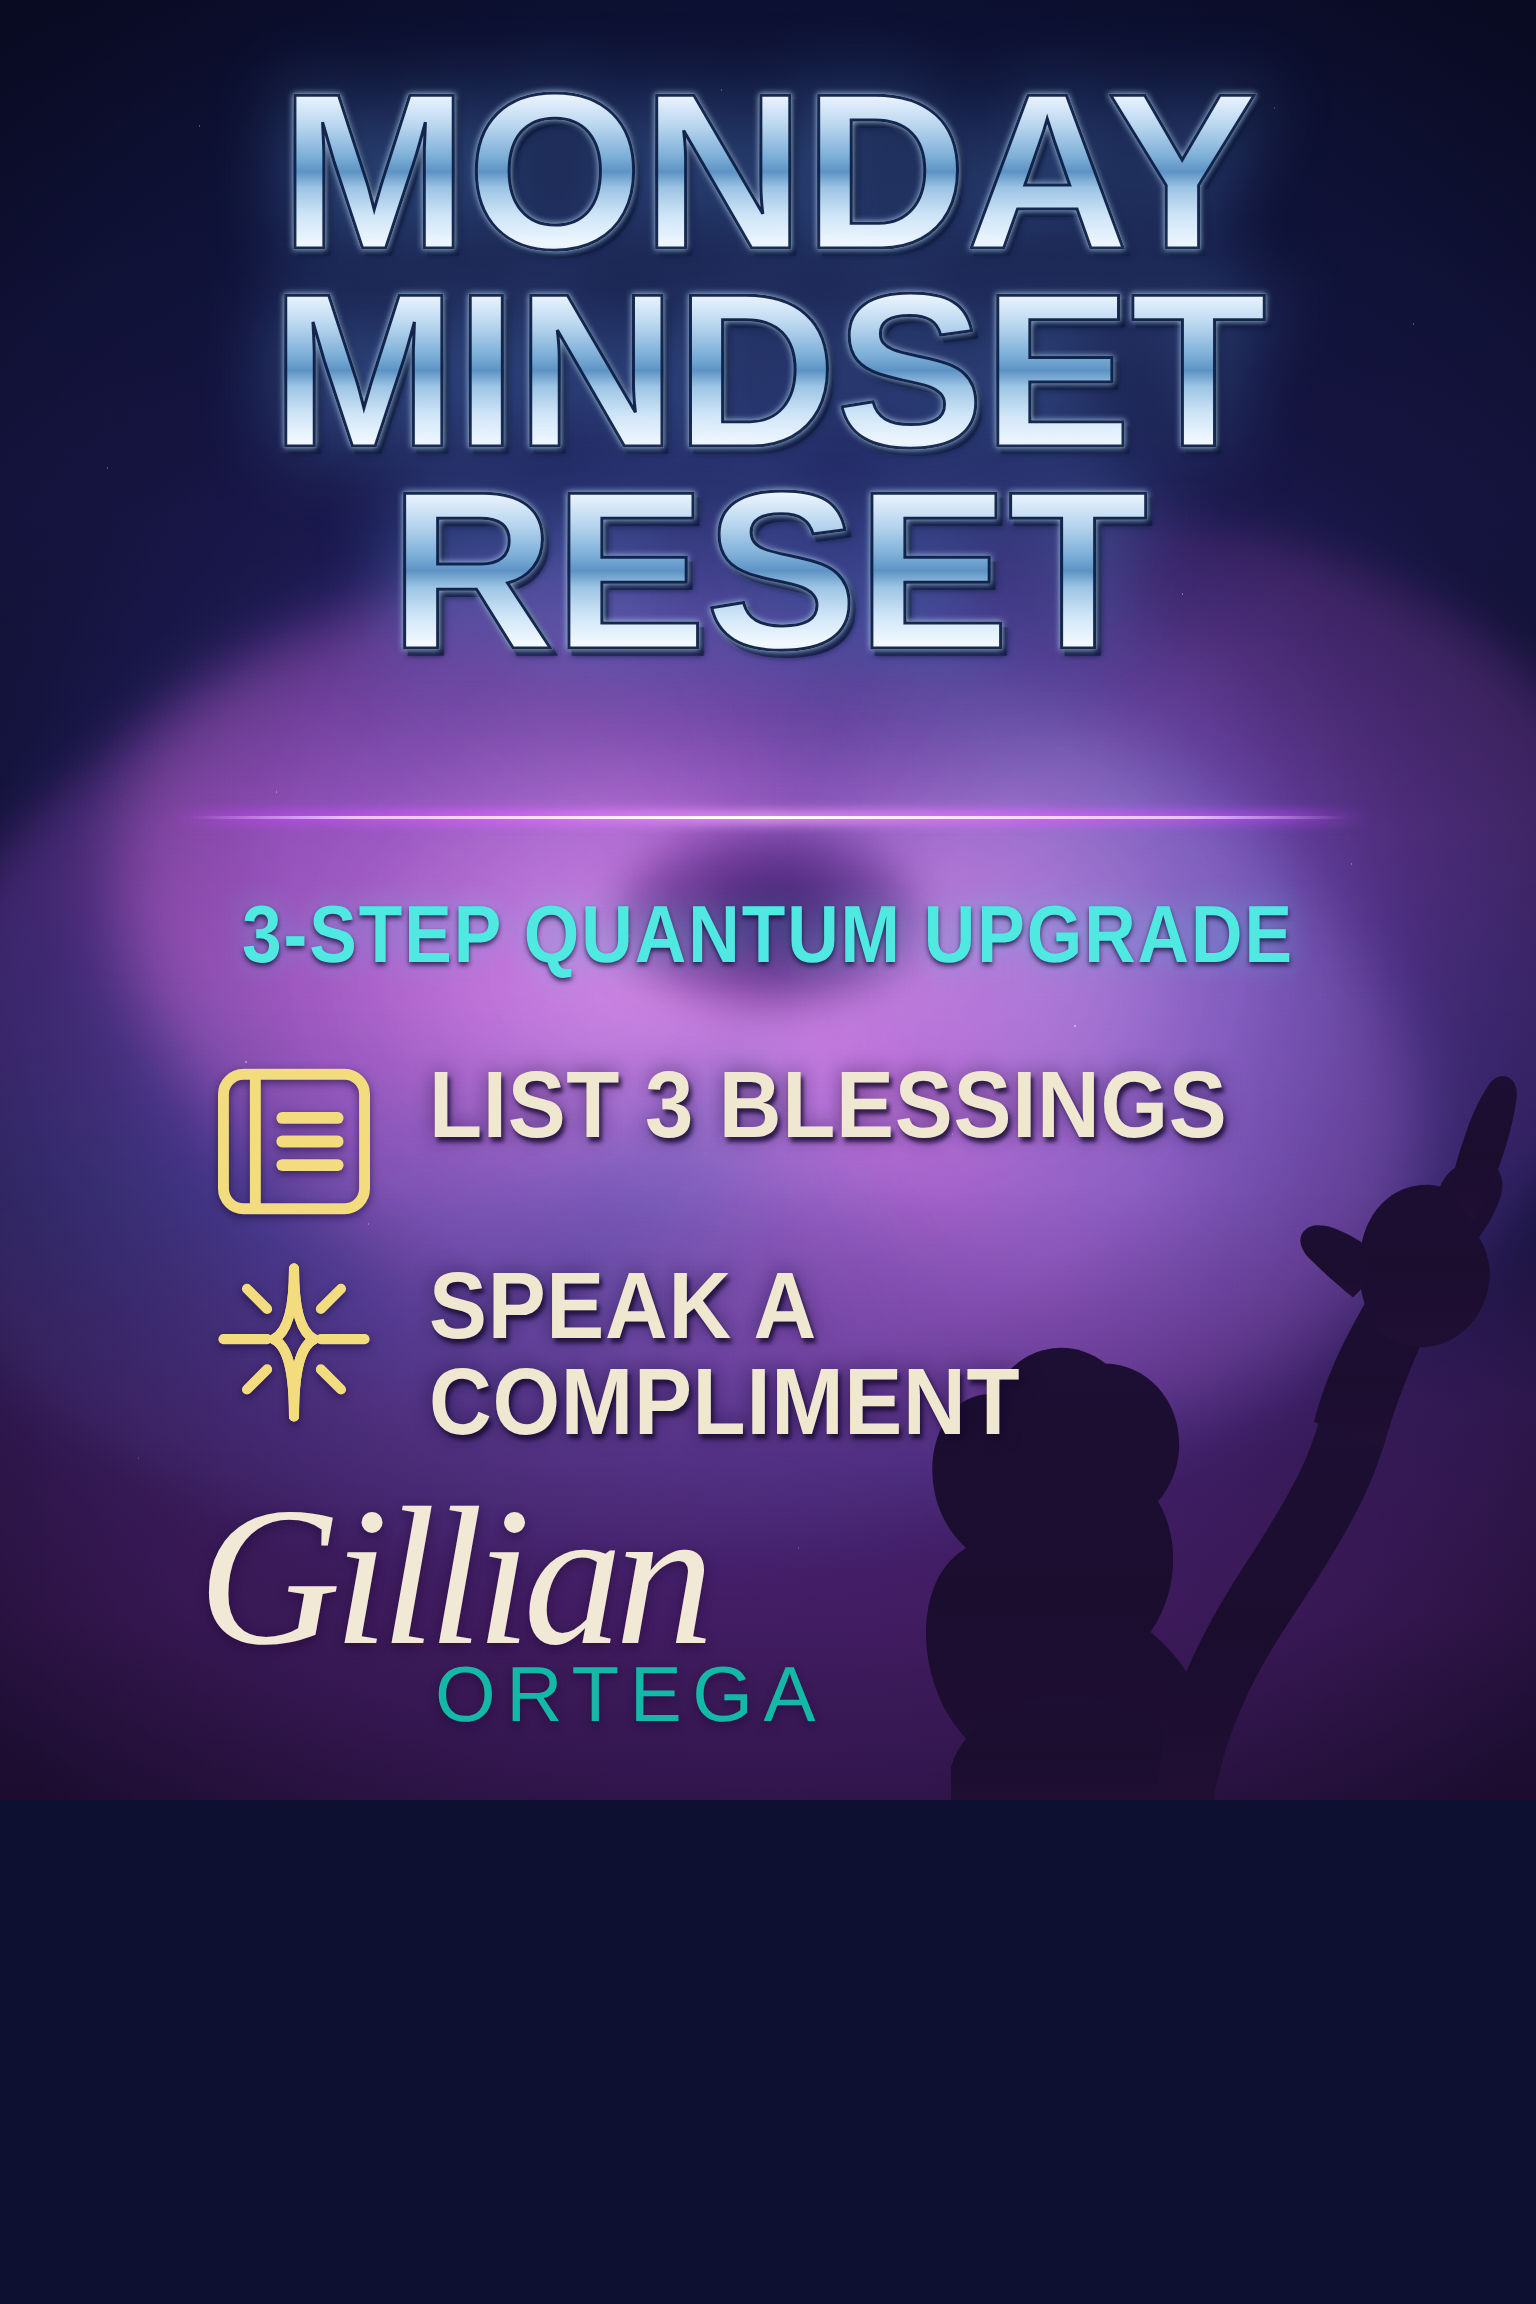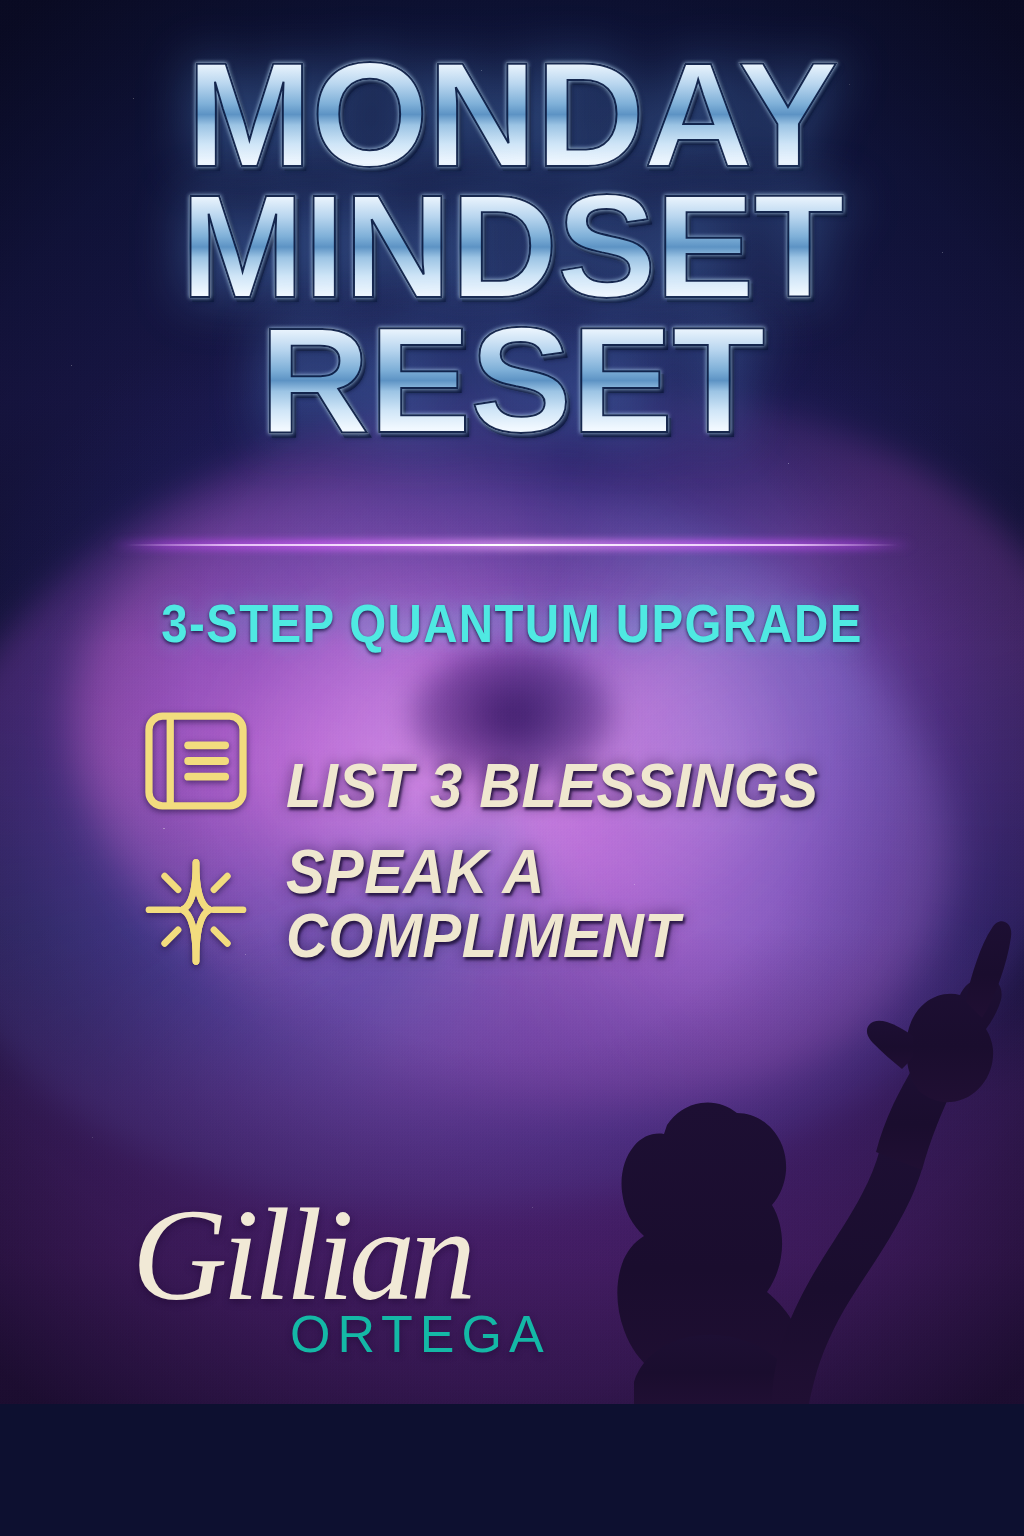--- a/index.html
+++ b/index.html
@@ -6,21 +6,21 @@
 
   html, body {
     width:1024px; height:1536px;
     background:#0d1030;
     font-family:"Liberation Sans", sans-serif;
     overflow:hidden;
   }
 
   #poster {
     position:relative;
-    width:1024px; height:1404px;
+    width:1024px; height:1200px;
     overflow:hidden;
     background:#1a1040;
     isolation:isolate;
   }
 
   
   .bg-base {
     position:absolute; inset:0;
     background:
       radial-gradient(ellipse 62% 40% at 50% 58%, #7a2f9e 0%, #5c2585 30%, #2c2270 58%, #1b1a52 78%, #141338 100%),
@@ -227,24 +227,23 @@
       0 2px 4px rgba(12,10,50,0.75),
       0 0 22px rgba(70,230,225,0.38);
   }
 
   
   .steps {
     position:absolute; left:140px; top:705px; width:790px;
   }
   .step {
     display:flex;
-    align-items:flex-end;
+    align-items:flex-start;
     gap:34px;
     margin-bottom:22px;
-    font-style:italic;
   }
   .step-icon {
     flex:0 0 112px;
     width:112px; height:112px;
     display:flex; align-items:center; justify-content:center;
   }
   .step-icon svg {
     width:100%; height:100%;
     filter:drop-shadow(0 2px 3px rgba(20,10,50,0.6));
   }

